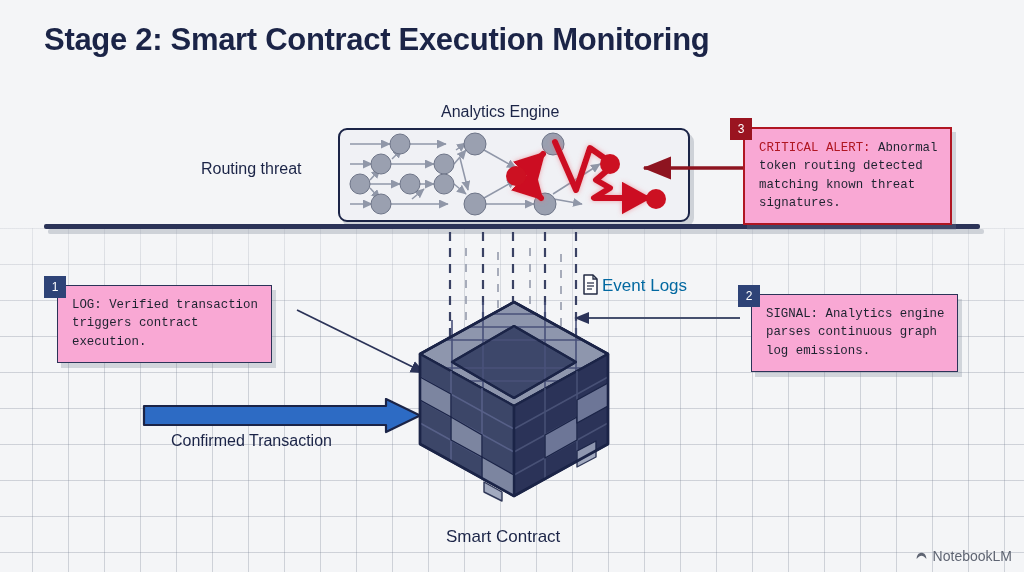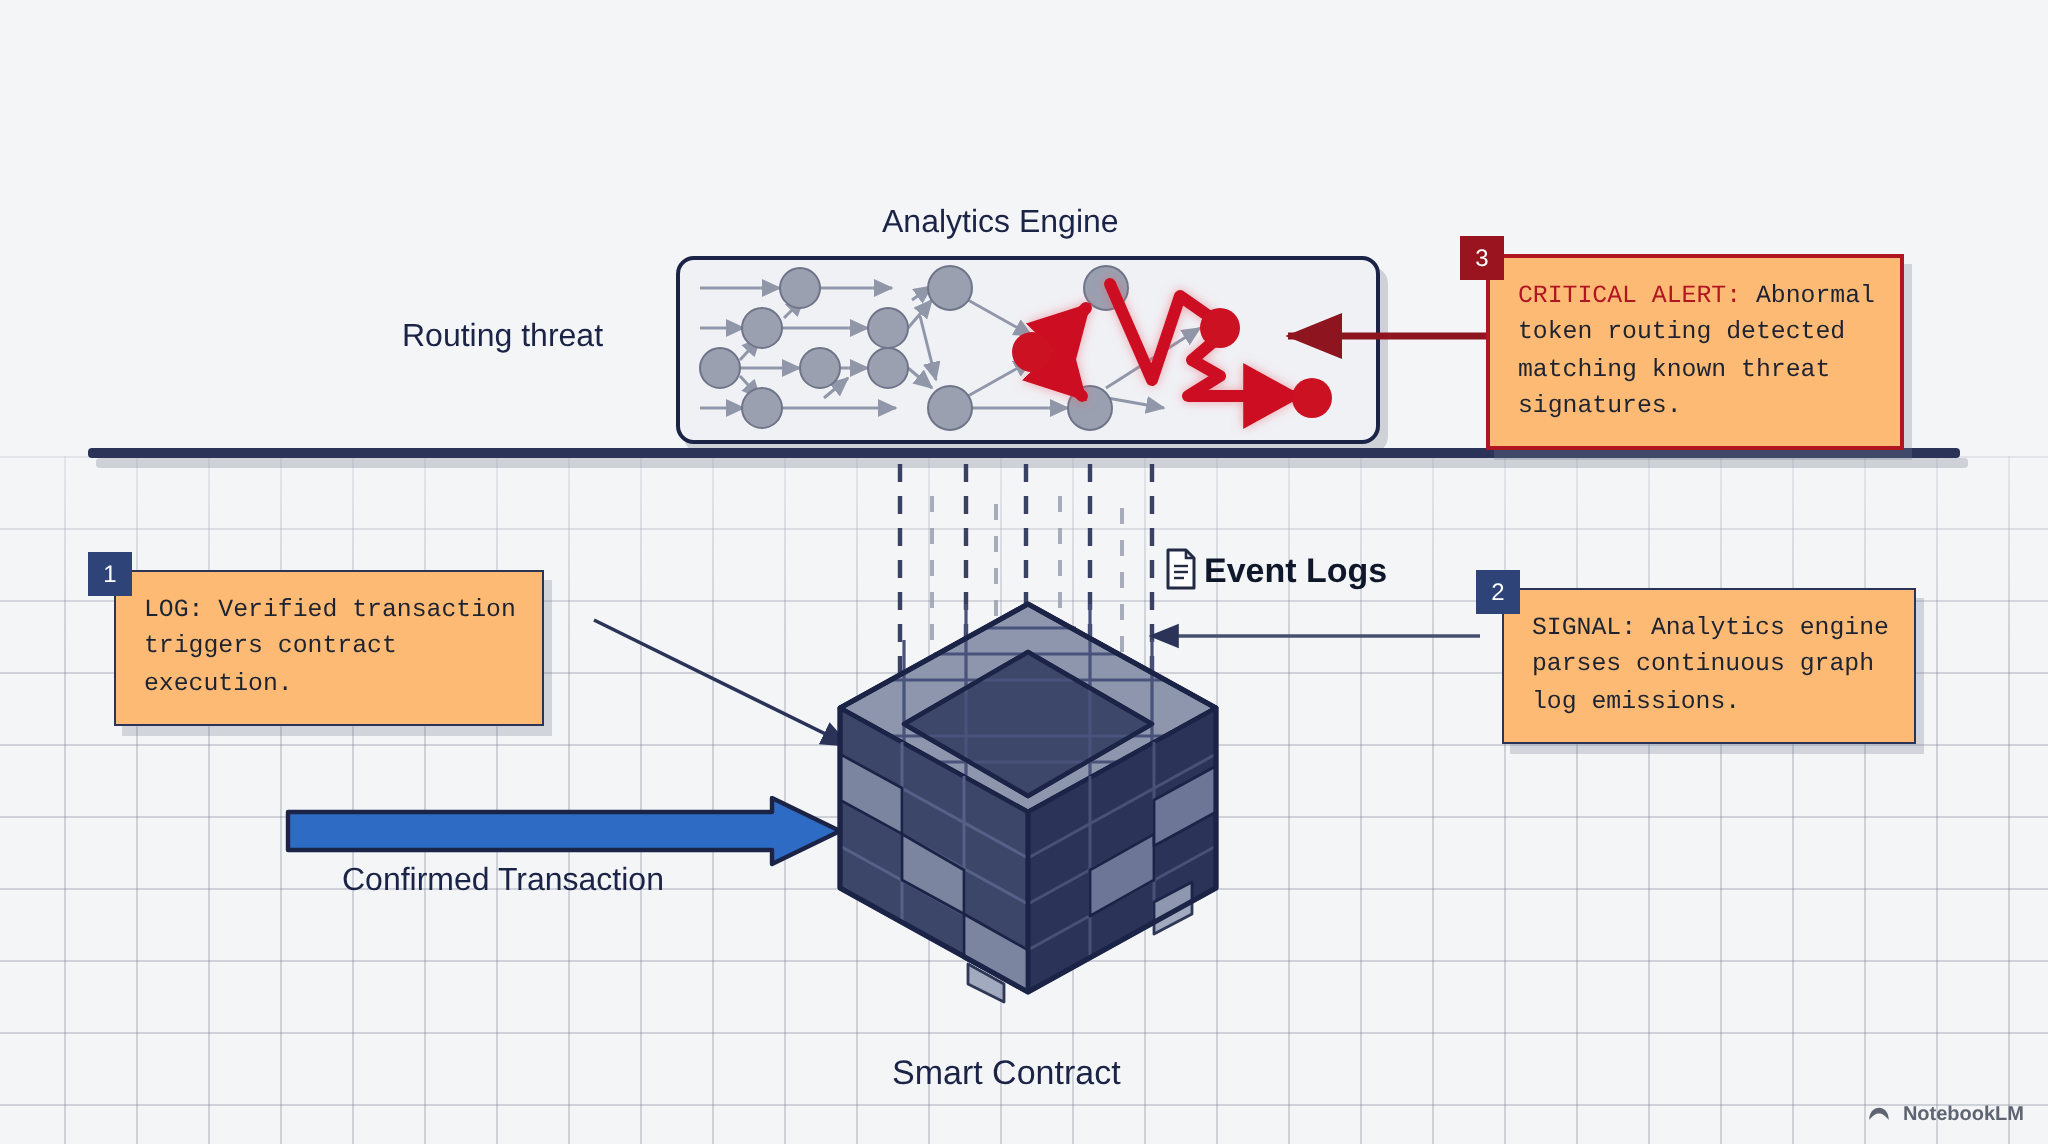--- a/index.html
+++ b/index.html
@@ -35,21 +35,21 @@
   }
 
   
   .lbl{
     position:absolute;font-weight:normal;color:#1b2447;white-space:nowrap;
   }
   .lbl-analytics{left:441px;top:103px;font-size:16px;}
   .lbl-routing{left:201px;top:160px;font-size:16px;}
   .lbl-smart{left:446px;top:527px;font-size:17px;}
   .lbl-confirmed{left:171px;top:432px;font-size:16px;}
-  .lbl-eventlogs{left:602px;top:276px;font-size:17px;color:#0f172a;font-weight:bold;}
+  .lbl-eventlogs{left:602px;top:276px;font-size:17px;color:#0369a1;font-weight:normal;}
 
   
   .panel{
     position:absolute;left:338px;top:128px;width:348px;height:90px;
     background:#f0f1f5;border:2.5px solid #1b2447;border-radius:9px;
     box-shadow:4px 5px 0 rgba(120,128,146,.30);
     overflow:hidden;
   }
   .panel-svg{position:absolute;left:338px;top:128px;width:348px;height:90px;}
 
@@ -63,21 +63,21 @@
   
   .callout{position:absolute;}
   .callout .badge{
     position:absolute;left:0;top:0;width:22px;height:22px;
     display:flex;align-items:center;justify-content:center;
     font-size:12px;color:#fff;font-family:"Liberation Sans",sans-serif;
     z-index:3;
   }
   .callout .body{
     position:absolute;left:13px;top:9px;
-    background:#fdba74;
+    background:#f9a8d4;
     padding:10px 13px 11px 14px;
     font-family:"Liberation Mono", monospace;
     font-size:12.4px;line-height:1.48;
     color:#1d2330;white-space:pre;
     box-shadow:4px 5px 0 rgba(120,128,146,.28);
   }
   .callout.navy .badge{background:#2e4377;}
   .callout.navy .body{border:1.6px solid #2b3358;}
   .callout.red .badge{background:#9a1420;}
   .callout.red .body{border:2px solid #b01622;}
@@ -96,31 +96,32 @@
   
   .cube{position:absolute;left:414px;top:296px;width:200px;height:212px;}
 
   
   .doc-icon{position:absolute;left:582px;top:274px;width:17px;height:21px;}
 
   
   .watermark{
     position:absolute;right:12px;bottom:8px;
     display:flex;align-items:center;gap:5px;
-    font-size:10px;color:#5e6472;font-weight:bold;
+    font-size:14px;color:#5e6472;font-weight:normal;
   }
   .watermark .wm-glyph{width:13px;height:13px;}
 </style>
 </head>
 <body>
 
 <div id="stage">
 
   <div class="grid-area"></div>
 
+  <div class="title">Stage 2: Smart Contract Execution Monitoring</div>
 
   <div class="lbl lbl-analytics">Analytics Engine</div>
   <div class="lbl lbl-routing">Routing threat</div>
   <div class="lbl lbl-smart">Smart Contract</div>
   <div class="lbl lbl-confirmed">Confirmed Transaction</div>
 
   <div class="panel"></div>
 
   <svg class="panel-svg" viewBox="0 0 348 90">
     <defs>

